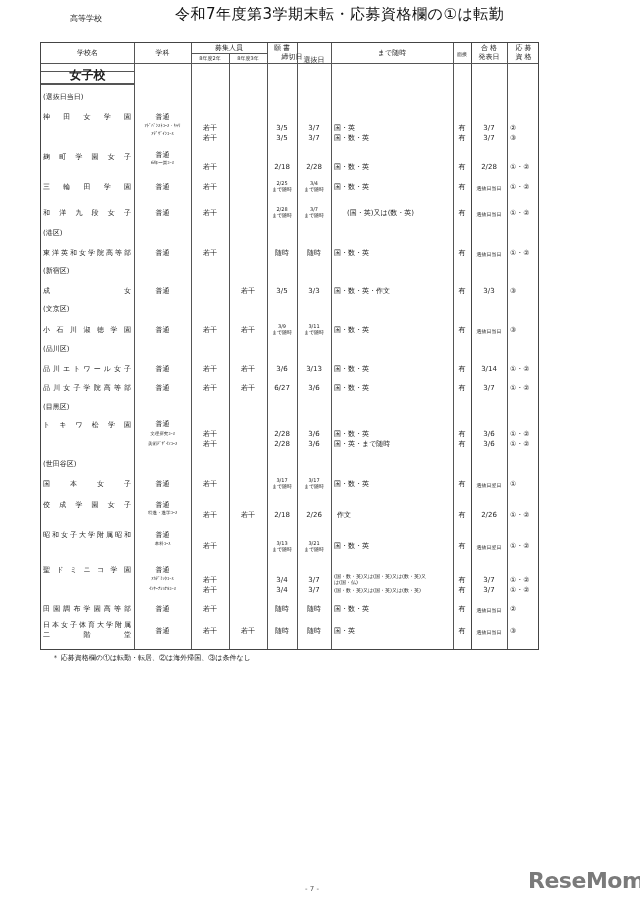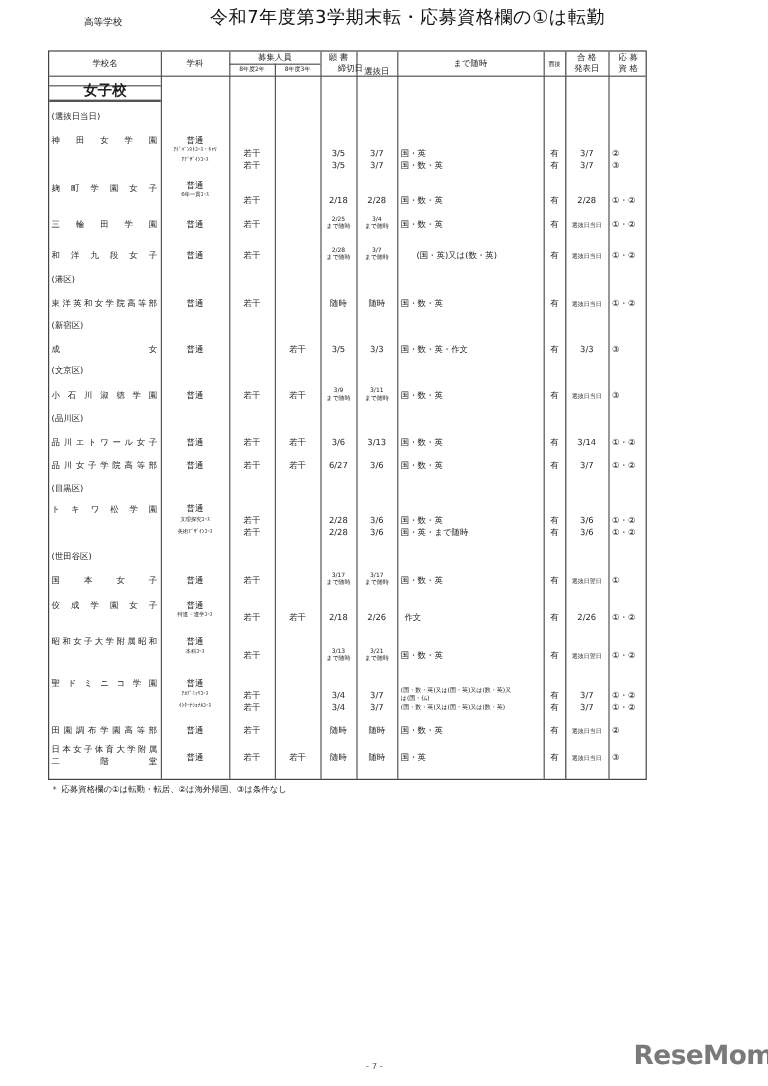--- a/index.html
+++ b/index.html
@@ -14,21 +14,21 @@
   .vline.thick { border-left:1.5px solid #444; }
   .hline { position:absolute; height:0; border-top:1px solid #555; }
   .hd { position:absolute; font-size:7px; text-align:center; line-height:9px; color:#222; }
   .cell { position:absolute; font-size:7px; line-height:9px; white-space:nowrap; color:#222; }
   .small { font-size:5px; line-height:6px; }
   .tiny { font-size:4.5px; line-height:6px; }
   .center { text-align:center; }
   .sect { font-size:12px; font-weight:bold; text-align:center; }
   .ward { font-size:7px; }
   .school { font-size:7px; letter-spacing:0; display:flex; justify-content:space-between; }
-  .footnote { left:42px; top:653px; font-size:7px; }
+  .footnote { left:52px; top:653px; font-size:7px;font-family:Liberation Serif, serif; }
   .pageno { left:305px; top:885px; font-size:7px; color:#555; }
   .logo { left:528px; top:868px; font-size:22px; font-weight:bold; color:#7a7a7a;
           letter-spacing:-0.5px; font-family:"DejaVu Sans", sans-serif; }
 </style>
 </head>
 <body>
 
 <div class="abs category">高等学校</div>
 <div class="abs title">令和7年度第3学期末転・応募資格欄の①は転勤</div>
 

